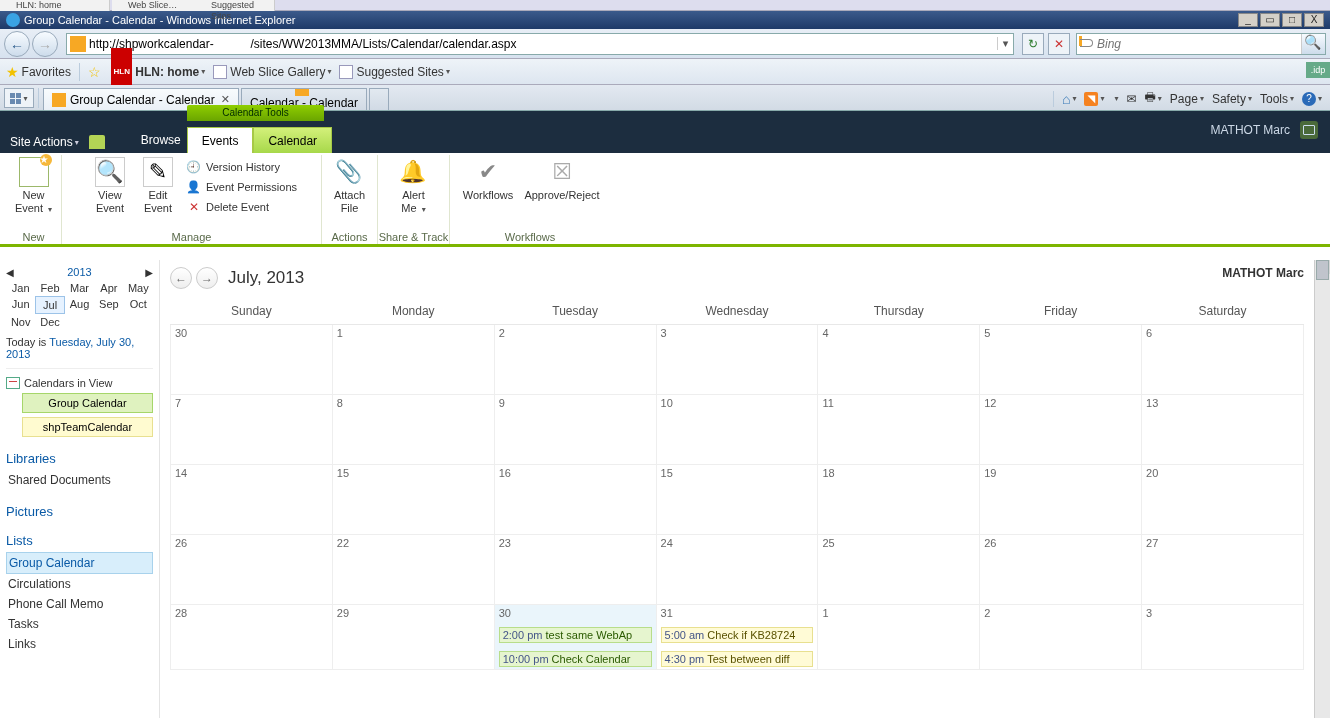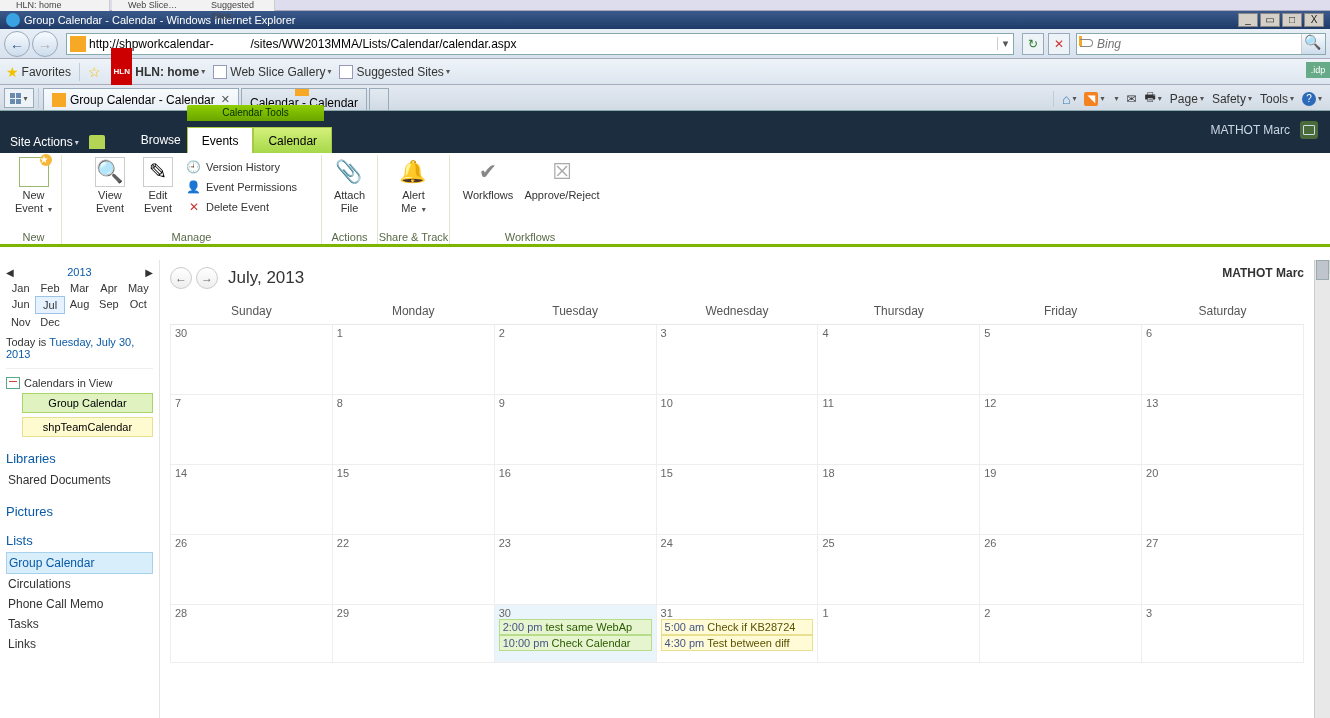--- a/index.html
+++ b/index.html
@@ -120,21 +120,21 @@
 .cal-top { display:flex; align-items:center; height:28px;}
 .navcirc { width:22px; height:22px; border:1px solid #ccc; border-radius:50%; display:flex; align-items:center; justify-content:center; color:#666; font-size:12px; margin-right:4px; cursor:default; background:linear-gradient(#fff,#eee);}
 .cal-title { font-size:17px; color:#333; margin-left:6px;}
 .cal-user { position:absolute; right:10px; top:6px; font-size:12px; font-weight:bold; color:#333;}
 .cal-user .blur{ color:#bbb; font-weight:normal;}
 .cal-table { width:100%; border-collapse:collapse; margin-top:6px; table-layout:fixed;}
 .cal-table th { font-weight:normal; color:#555; font-size:12px; padding:6px 0; text-align:center; border-bottom:1px solid #e8e8e8;}
 .cal-table td { border:1px solid #eee; height:70px; vertical-align:top; padding:2px 4px; font-size:11px; color:#666;}
 .cal-table td.today { background:#eaf5fb;}
 .dnum { font-size:11px; color:#666;}
-.evt { font-size:11px; padding:1px 3px; margin-top:0; white-space:nowrap; overflow:hidden; text-overflow:clip; cursor:default;}
+.evt { font-size:11px; padding:1px 3px; margin-top:8px; white-space:nowrap; overflow:hidden; text-overflow:clip; cursor:default;}
 .evt.green { background:#e6f5cf; border:1px solid #b8dd8a; color:#2a5a00;}
 .evt.yellow { background:#fffbd6; border:1px solid #e8e090; color:#5a5200;}
 .evt .tm { color:#458; }
 .cal-table tr.rextra td { height:58px;}
 
 
 .idp { position:absolute; right:0; top:62px; width:24px; height:16px; background:#6a8; color:#fff; font-size:9px; text-align:center; line-height:16px;}
 </style>
 </head>
 <body>

